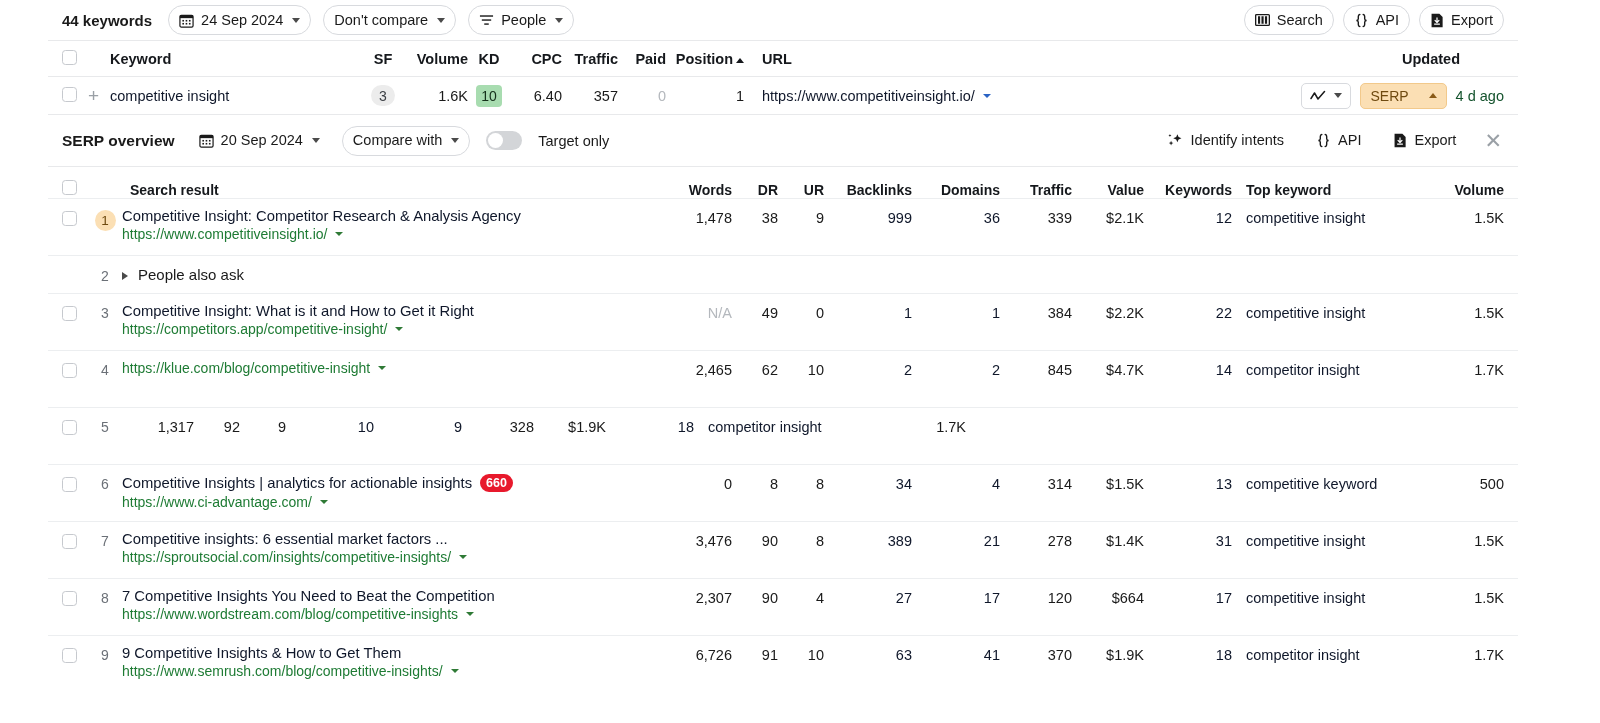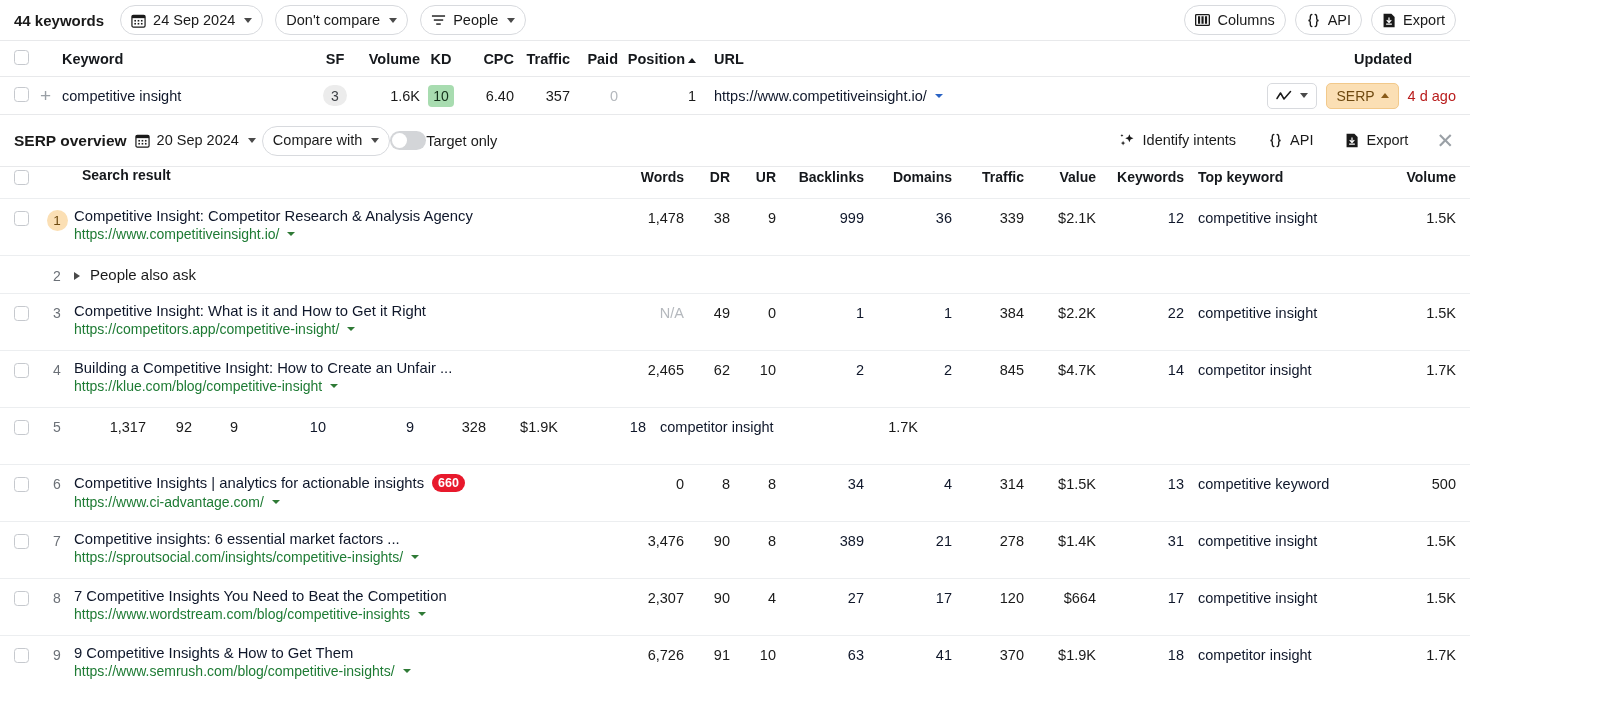--- a/index.html
+++ b/index.html
@@ -4,21 +4,21 @@
 <style>
   * { box-sizing: border-box; }
   html, body {
     margin: 0; padding: 0;
     width: 1600px; height: 723px;
     background: #ffffff;
     font-family: "Liberation Sans", sans-serif;
     color: #1a1a1a;
     overflow: hidden;
   }
-  .app { width: 1470px; height: 723px; position: relative; }
+  .app { width: 1470px; height: 723px; position: relative; margin-left: 48px; }
 
   
   .btn {
     display: inline-flex; align-items: center; gap: 7px;
     height: 30px; padding: 0 10px;
     border: 1px solid #d8dade; border-radius: 15px;
     background: #fff; color: #1a1a1a;
     font-size: 14.5px; line-height: 1; white-space: nowrap;
     cursor: pointer;
   }
@@ -105,50 +105,50 @@
 
   .url-cell { display: flex; align-items: center; gap: 6px; }
 
   .kw-actions { display: flex; align-items: center; gap: 9px; justify-content: flex-end; }
   .btn-trend {
     display: inline-flex; align-items: center; gap: 6px;
     height: 26px; padding: 0 8px;
     border: 1px solid #d8dade; border-radius: 5px; background: #fff; cursor: pointer;
   }
   .btn-serp {
-    display: inline-flex; align-items: center; gap: 4px;
+    display: inline-flex; align-items: center; gap: 18px;
     height: 26px; padding: 0 9px;
     border: 1px solid #f2c98b; border-radius: 5px;
     background: #fbdfb4; color: #6f4a10;
     font-size: 14px; cursor: pointer;
   }
-  .upd-text { color: #b91c1c; font-size: 14.5px; }
+  .upd-text { color: #14532d; font-size: 14.5px; }
 
   
   .serp-bar {
     height: 52px; display: flex; align-items: center;
-    padding: 0 14px; gap: 0;
+    padding: 0 14px; gap: 16px;
     border-top: 1px solid #e8e9eb;
   }
   .serp-title { font-size: 15.5px; font-weight: bold; margin-right: 2px; }
   .toggle {
     width: 36px; height: 19px; border-radius: 10px; background: #d3d5d8;
     position: relative; flex: none; cursor: pointer;
   }
   .toggle .knob {
     position: absolute; left: 2px; top: 2px;
     width: 15px; height: 15px; border-radius: 50%; background: #fff;
   }
   .toggle-label { font-size: 14.5px; }
   .serp-right { display: flex; align-items: center; gap: 20px; }
   .close-x { color: #9aa0a6; font-size: 21px; line-height: 1; cursor: pointer; padding: 0 2px; }
 
   
   .sr-head {
-    display: flex; align-items: flex-start; height: 32px;
+    display: flex; align-items: flex-end; height: 32px;
     padding: 0 14px;
     border-top: 1px solid #e8e9eb;
     font-size: 14px; font-weight: bold; color: #15181c;
   }
   .sr-row {
     display: flex; align-items: flex-start; min-height: 57px;
     padding: 9px 14px 0 14px;
     border-top: 1px solid #eceef0;
     font-size: 14.5px;
   }
@@ -234,21 +234,21 @@
     <div class="topbar-right">
       <div class="btn">
         <span class="ico">
           <svg width="15" height="14" viewBox="0 0 16 14">
               <rect x="0.7" y="1.2" width="14.6" height="11.6" rx="1" fill="none" stroke="#1a1a1a" stroke-width="1.4"></rect>
               <rect x="3.2" y="3" width="2.3" height="8" fill="#1a1a1a"></rect>
               <rect x="6.9" y="3" width="2.3" height="8" fill="#1a1a1a"></rect>
               <rect x="10.6" y="3" width="2.3" height="8" fill="#1a1a1a"></rect>
             </svg>
         </span>
-        <span>Columns</span>
+        <span>Search</span>
       </div>
       <div class="btn">
         <span class="ico">
           <svg width="15" height="15" viewBox="0 0 16 16">
               <path d="M6.2 1.6C4.2 1.6 4.6 5 4.6 6.2c0 1-1 1.7-2 1.8 1 .1 2 .8 2 1.8 0 1.2-.4 4.6 1.6 4.6" fill="none" stroke="#1a1a1a" stroke-width="1.5" stroke-linecap="round"></path>
               <path d="M9.8 1.6c2 0 1.6 3.4 1.6 4.6 0 1 1 1.7 2 1.8-1 .1-2 .8-2 1.8 0 1.2.4 4.6-1.6 4.6" fill="none" stroke="#1a1a1a" stroke-width="1.5" stroke-linecap="round"></path>
             </svg>
         </span>
         <span>API</span>
       </div>
@@ -450,23 +450,20 @@
         <div class="s-num w72"><span>384</span></div>
         <div class="s-num w72"><span>$2.2K</span></div>
         <div class="s-num w88"><a class="link-blue">22</a></div>
         <div class="s-topkw"><a class="link-blue">competitive insight</a></div>
         <div class="s-vol"><span>1.5K</span></div>
       </div>
       <div class="sr-row">
         <div class="s-check"><span class="cbox"></span></div>
         <div class="s-rank"><span>4</span></div>
         <div class="s-res">
-          <div class="res-title">
-            <a class="link-blue">Building a Competitive Insight: How to Create an Unfair ...</a>
-          </div>
           <div class="res-url">
             <a class="link-green">https://klue.com/blog/competitive-insight</a>
             <span class="caret green small"></span>
           </div>
         </div>
         <div class="s-num w72"><span>2,465</span></div>
         <div class="s-num w46"><span>62</span></div>
         <div class="s-num w46"><span>10</span></div>
         <div class="s-num w88"><a class="link-blue">2</a></div>
         <div class="s-num w88"><a class="link-blue">2</a></div>

